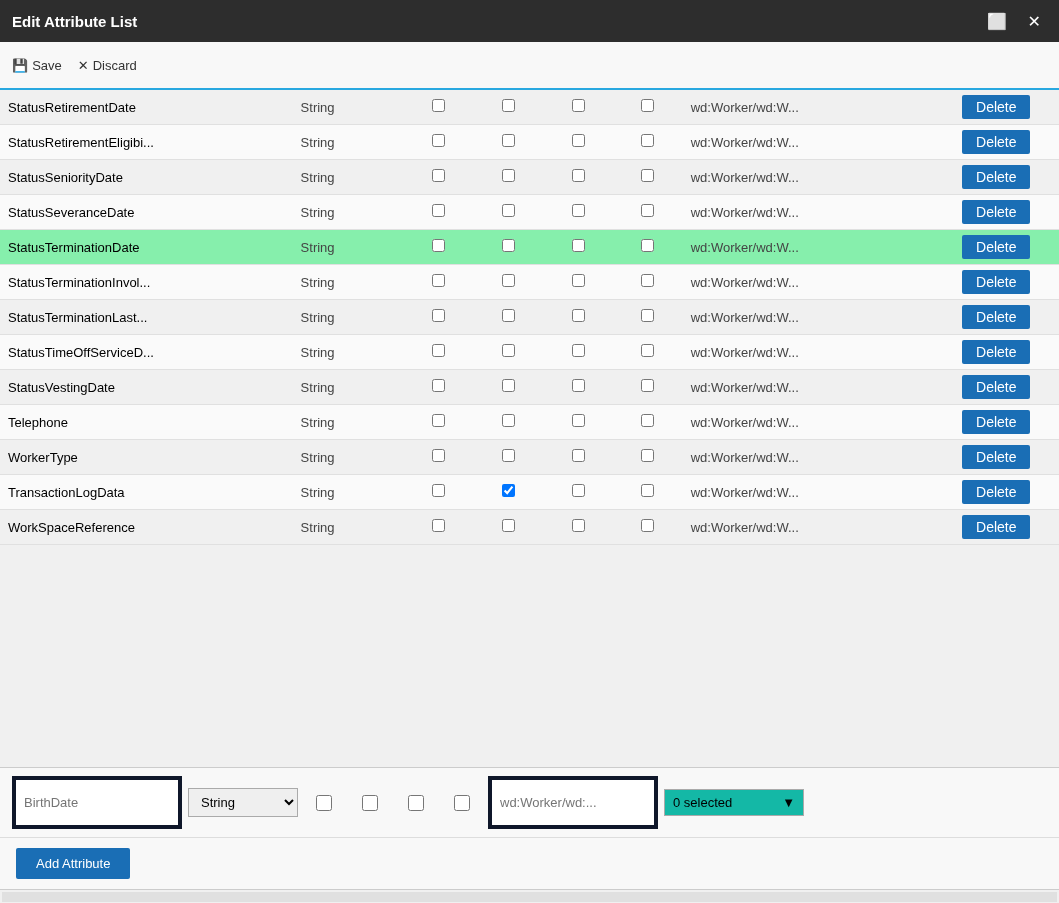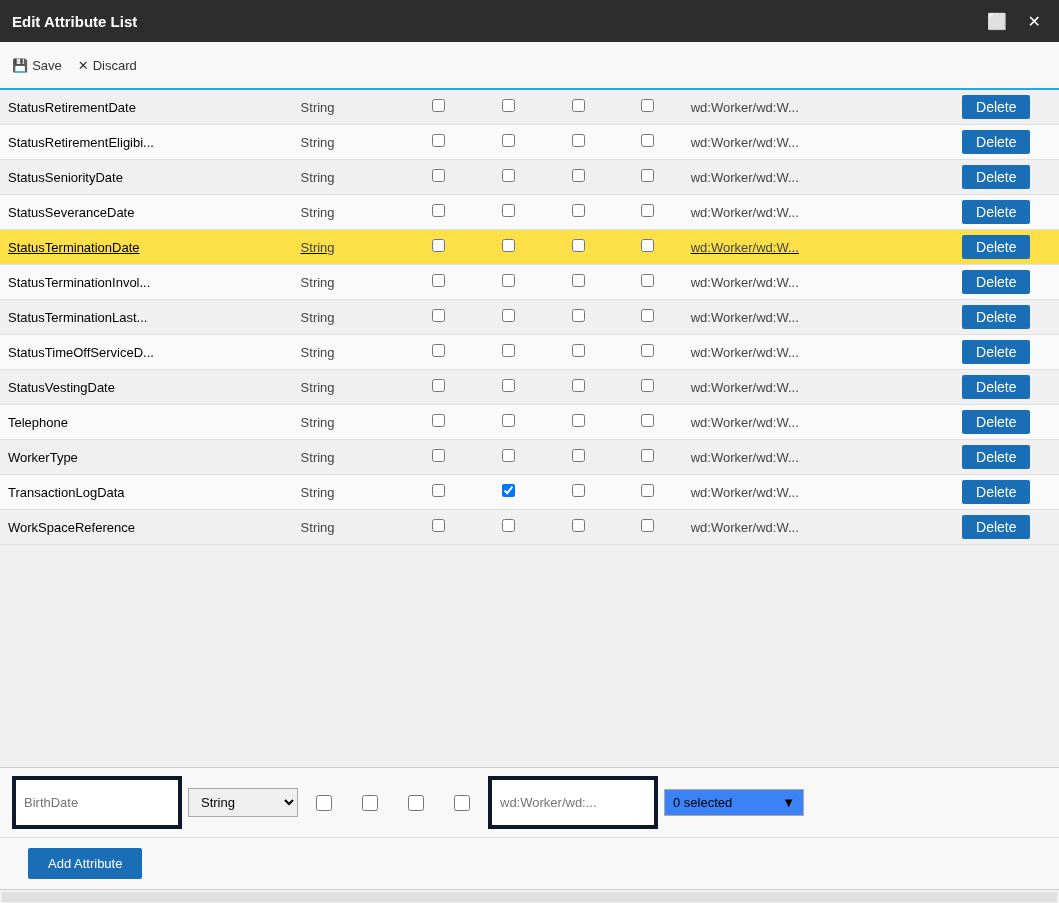--- a/index.html
+++ b/index.html
@@ -70,22 +70,21 @@
       width: 100%;
       border-collapse: collapse;
     }
     tbody tr {
       border-bottom: 1px solid #e0e0e0;
     }
     tbody tr:nth-child(even) {
       background: #fafafa;
     }
     tbody tr.highlighted {
-      background: #fde047;
-      text-decoration: underline;
+      background: #86efac;
     }
     td {
       padding: 5px 8px;
       font-size: 13px;
       white-space: nowrap;
     }
     .col-name { width: 210px; }
     .col-type { width: 80px; color: #444; }
     .col-cb { width: 50px; text-align: center; }
     .col-path { width: 180px; color: #444; }
@@ -127,21 +126,21 @@
     .new-row-area .path-input {
       width: 160px;
       padding: 5px 8px;
       border: 1px solid #aaa;
       font-size: 13px;
     }
     .new-row-area .selected-dropdown {
       display: flex;
       align-items: flex-end;
       border: 1px solid #aaa;
-      background: #3b82f6;
+      background: #14b8a6;
       padding: 5px 8px;
       width: 140px;
       font-size: 13px;
       justify-content: space-between;
       cursor: pointer;
     }
     .add-btn {
       background: #1a6eb5;
       color: white;
       border: none;
@@ -370,20 +369,20 @@
     <input type="checkbox" style="">
     <input type="checkbox" style="">
     <input type="checkbox" style="">
     <input type="text" class="path-input" placeholder="wd:Worker/wd:..." style="">
     <div class="selected-dropdown">
       <span>0 selected</span>
       <span>▼</span>
     </div>
   </div>
 
-  <div style="padding: 10px 24px; background:#f8f8f8; border-top: 1px solid #ddd;">
+  <div style="padding: 10px 12px; background:#f8f8f8; border-top: 1px solid #ddd;">
     <button class="add-btn">Add Attribute</button>
   </div>
 
   <div class="bottom-bar">
     <div class="scrollbar-track"></div>
   </div>
 </div>
 
 </body></html>

